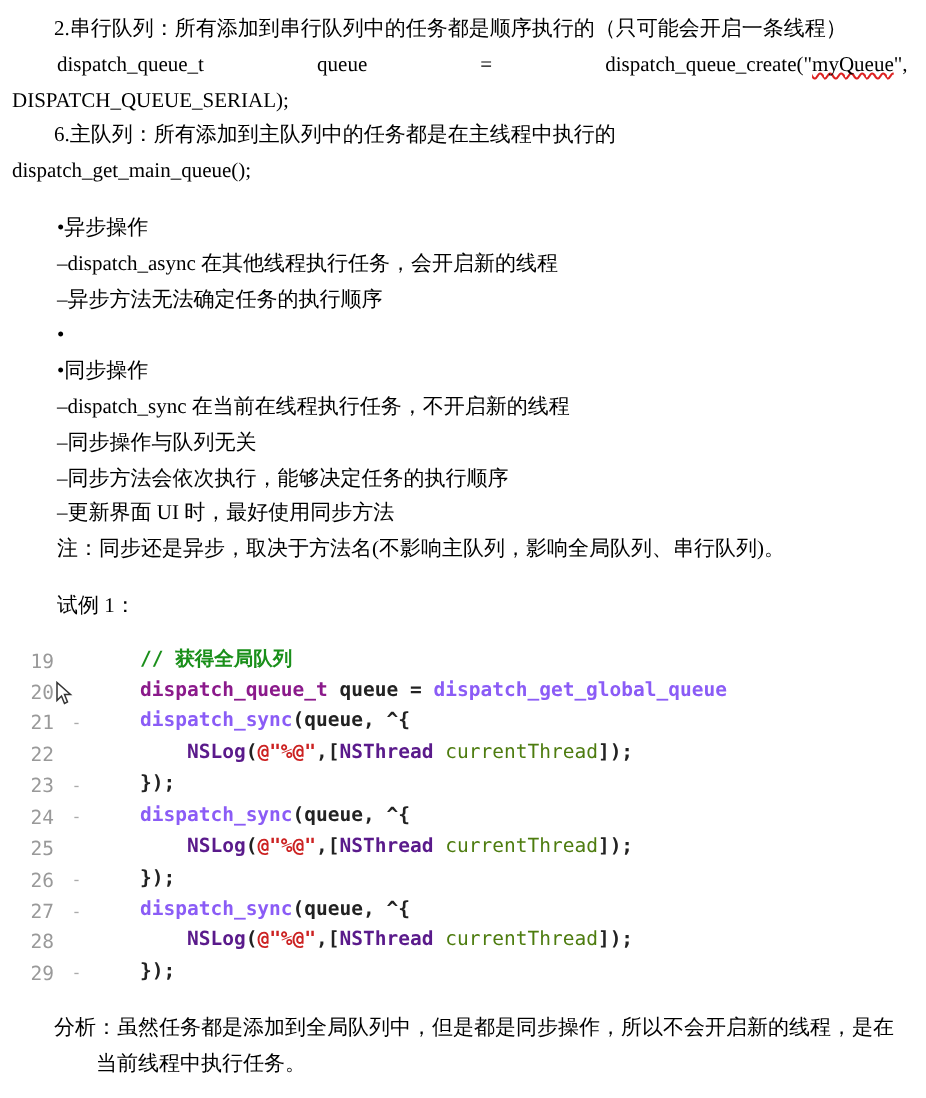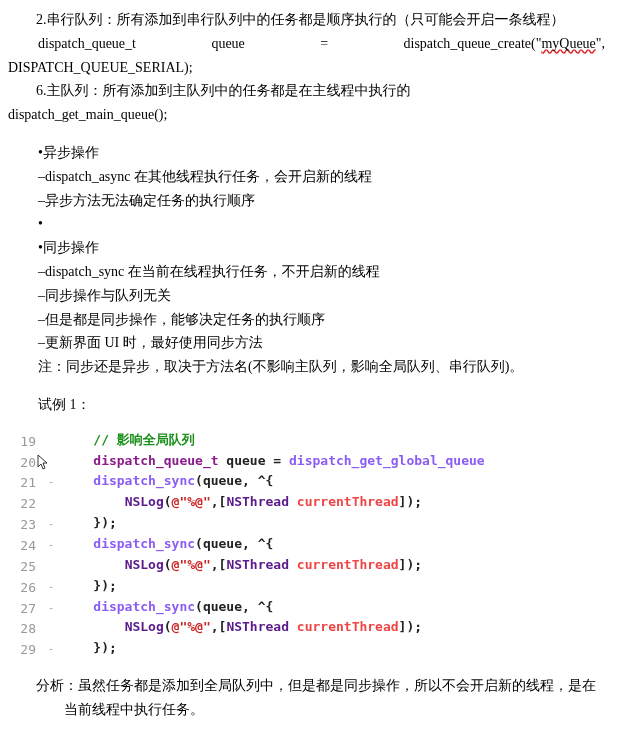--- a/index.html
+++ b/index.html
@@ -59,21 +59,21 @@
     padding-left: 4px;
   }
   .tok-comment { color: #1a8f1a; font-weight: bold; }
   .tok-type    { color: #8b1a8b; font-weight: bold; }
   .tok-ident   { color: #8b5cf6; font-weight: bold; }
   .tok-green   { color: #1a6e2e; font-weight: bold; }
   .tok-plain   { color: #222; font-weight: bold; }
   .tok-str     { color: #c22; font-weight: bold; }
   .tok-const   { color: #1a3fa0; font-weight: bold; }
   .tok-cls     { color: #5a1a8b; font-weight: bold; }
-  .tok-msg     { color: #ef4444; font-weight: bold; }
+  .tok-msg     { color: #4d7c0f; font-weight: normal; }
   .cursor-svg {
     position: absolute;
     margin-left: -26px;
     margin-top: 2px;
   }
 </style>
 </head>
 <body>
 
 <div class="indent">2.串行队列：所有添加到串行队列中的任务都是顺序执行的（只可能会开启一条线程）</div>
@@ -92,33 +92,33 @@
 
 <div style="height:14px"></div>
 
 <div class="indent2">•异步操作</div>
 <div class="indent2">–dispatch_async 在其他线程执行任务，会开启新的线程</div>
 <div class="indent2">–异步方法无法确定任务的执行顺序</div>
 <div class="indent2">•</div>
 <div class="indent2">•同步操作</div>
 <div class="indent2">–dispatch_sync 在当前在线程执行任务，不开启新的线程</div>
 <div class="indent2">–同步操作与队列无关</div>
-<div class="indent2">–但是都是同步操作，能够决定任务的执行顺序</div>
+<div class="indent2">–同步方法会依次执行，能够决定任务的执行顺序</div>
 <div class="indent2">–更新界面 UI 时，最好使用同步方法</div>
 <div class="indent2">注：同步还是异步，取决于方法名(不影响主队列，影响全局队列、串行队列)。</div>
 
 <div style="height:14px"></div>
 <div class="indent2">试例 1：</div>
 <div style="height:8px"></div>
 
 <div class="code-block" id="code-block">
     <div class="code-row">
       <div class="gutter">19</div>
       <div class="marker"></div>
-      <div class="code-cell"><span>    </span><span class="tok-comment">// 影响全局队列</span></div>
+      <div class="code-cell"><span>    </span><span class="tok-comment">// 获得全局队列</span></div>
     </div>
     <div class="code-row">
       <div class="gutter">20</div>
       <div class="marker"></div>
       <div class="code-cell"><svg width="14" height="18" class="cursor-svg">
           <path d="M2 1 L2 13 L5 10 L7 15 L9 14 L7 9 L11 9 Z" fill="#fff" stroke="#333" stroke-width="1"></path>
         </svg><span>    </span><span class="tok-type">dispatch_queue_t</span><span class="tok-plain"> queue = </span><span class="tok-ident">dispatch_get_global_queue</span></div>
     </div>
     <div class="code-row">
       <div class="gutter">21</div>

